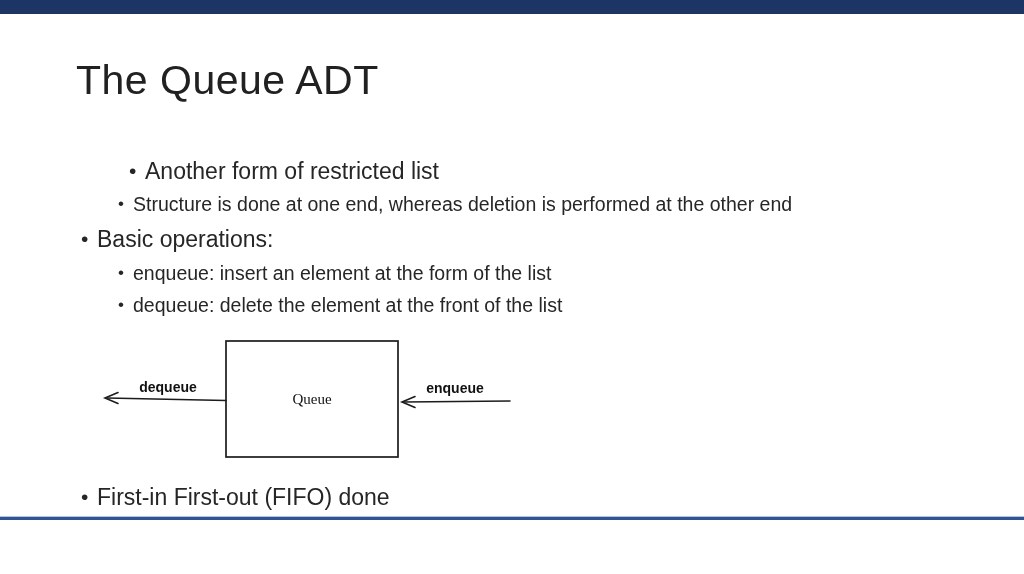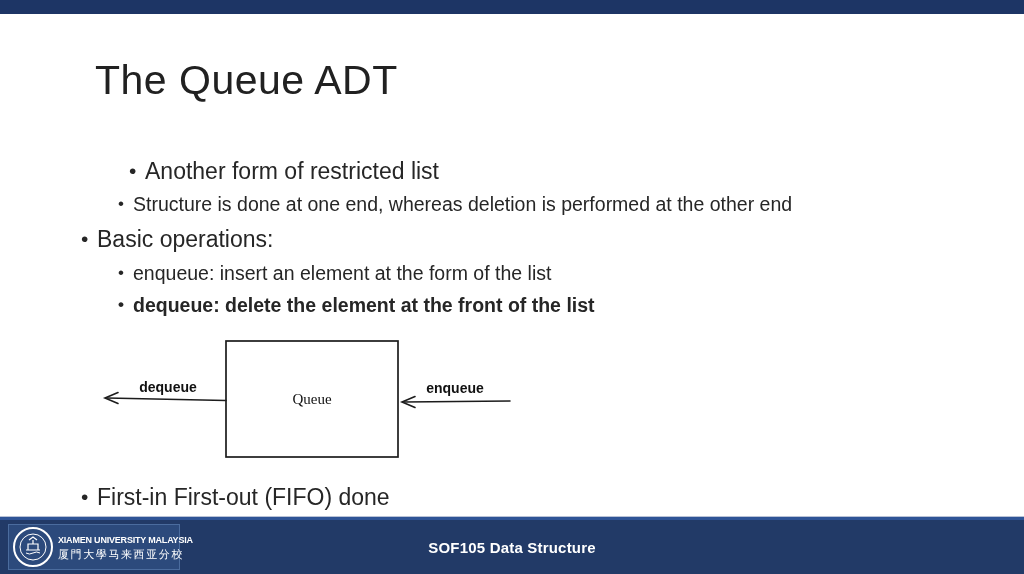--- a/index.html
+++ b/index.html
@@ -2,35 +2,35 @@
 <html><head>
 <meta charset="utf-8">
 <style>
   html,body{margin:0;padding:0;background:#ffffff;}
   .slide{
     position:relative;width:1024px;height:574px;overflow:hidden;
     background:#ffffff;font-family:"Liberation Sans",sans-serif;color:#262626;
   }
   .topbar{position:absolute;left:0;top:0;width:1024px;height:14px;background:#1d3565;}
   .title{
-    position:absolute;left:95px;top:57px;font-size:41px;font-weight:300;
+    position:absolute;left:76px;top:57px;font-size:41px;font-weight:300;
     color:#212121;letter-spacing:0.5px;white-space:nowrap;
   }
   .b1{position:absolute;left:97px;font-size:23px;color:#262626;white-space:nowrap;}
   .b2{position:absolute;left:133px;font-size:19.5px;color:#262626;white-space:nowrap;}
   .b1::before,.b2::before{
     content:"\2022";position:absolute;color:#262626;
   }
   .b1::before{left:-16px;font-size:21px;top:1px;}
   .b2::before{left:-15px;font-size:17px;top:1px;}
   .p-b1{top:158px;margin-left:48px;}
   .p-sub1{top:193px;}
   .p-b2{top:226px;}
   .p-sub2{top:262px;}
-  .p-sub3{top:294px;font-weight:bold;}
+  .p-sub3{top:294px;}
   .p-fifo{top:484px;}
   .diagram{position:absolute;left:90px;top:330px;width:440px;height:140px;}
   .sep-hair{position:absolute;left:0;top:516px;width:1024px;height:1px;background:#b9c2d6;}
   .sep-blue{position:absolute;left:0;top:517px;width:1024px;height:3px;background:#2f5496;}
   .footer{position:absolute;left:0;top:520px;width:1024px;height:54px;background:#223a67;}
   .course{
     position:absolute;left:0;top:19px;width:1024px;text-align:center;
     color:#ffffff;font-size:15px;font-weight:bold;letter-spacing:0.2px;
   }
   .logo{
@@ -79,29 +79,14 @@
       <polyline points="325,66.5 312,72 325,77.5"></polyline>
     </g>
     <text x="365" y="63" text-anchor="middle" font-family="Liberation Sans, sans-serif" font-size="14" font-weight="bold" fill="#111111">enqueue</text>
   </svg>
 
   <div class="b1 p-fifo">First-in First-out (FIFO) done</div>
 
   <div class="sep-hair"></div>
   <div class="sep-blue"></div>
 
-  <div class="footer">
-    <div class="logo">
-      <svg class="seal" width="42" height="42" viewBox="0 0 42 42" xmlns="http://www.w3.org/2000/svg">
-        <circle cx="21" cy="21" r="19" fill="none" stroke="#ffffff" stroke-width="2"></circle>
-        <circle cx="21" cy="21" r="13" fill="none" stroke="#ffffff" stroke-width="1"></circle>
-        <path d="M14 24 h14 M16 24 v-6 h10 v6 M21 18 v-4 M17 14 l4 -3 l4 3" fill="none" stroke="#ffffff" stroke-width="1.2"></path>
-        <path d="M14 27 q3.5 2 7 0 q3.5 -2 7 0" fill="none" stroke="#ffffff" stroke-width="1"></path>
-      </svg>
-      <div class="logo-text">
-        <div class="uni-en">XIAMEN UNIVERSITY MALAYSIA</div>
-        <div class="uni-cn">厦門大學马来西亚分校</div>
-      </div>
-    </div>
-    <div class="course">SOF105 Data Structure</div>
-  </div>
 
 </div>
 
 </body></html>

